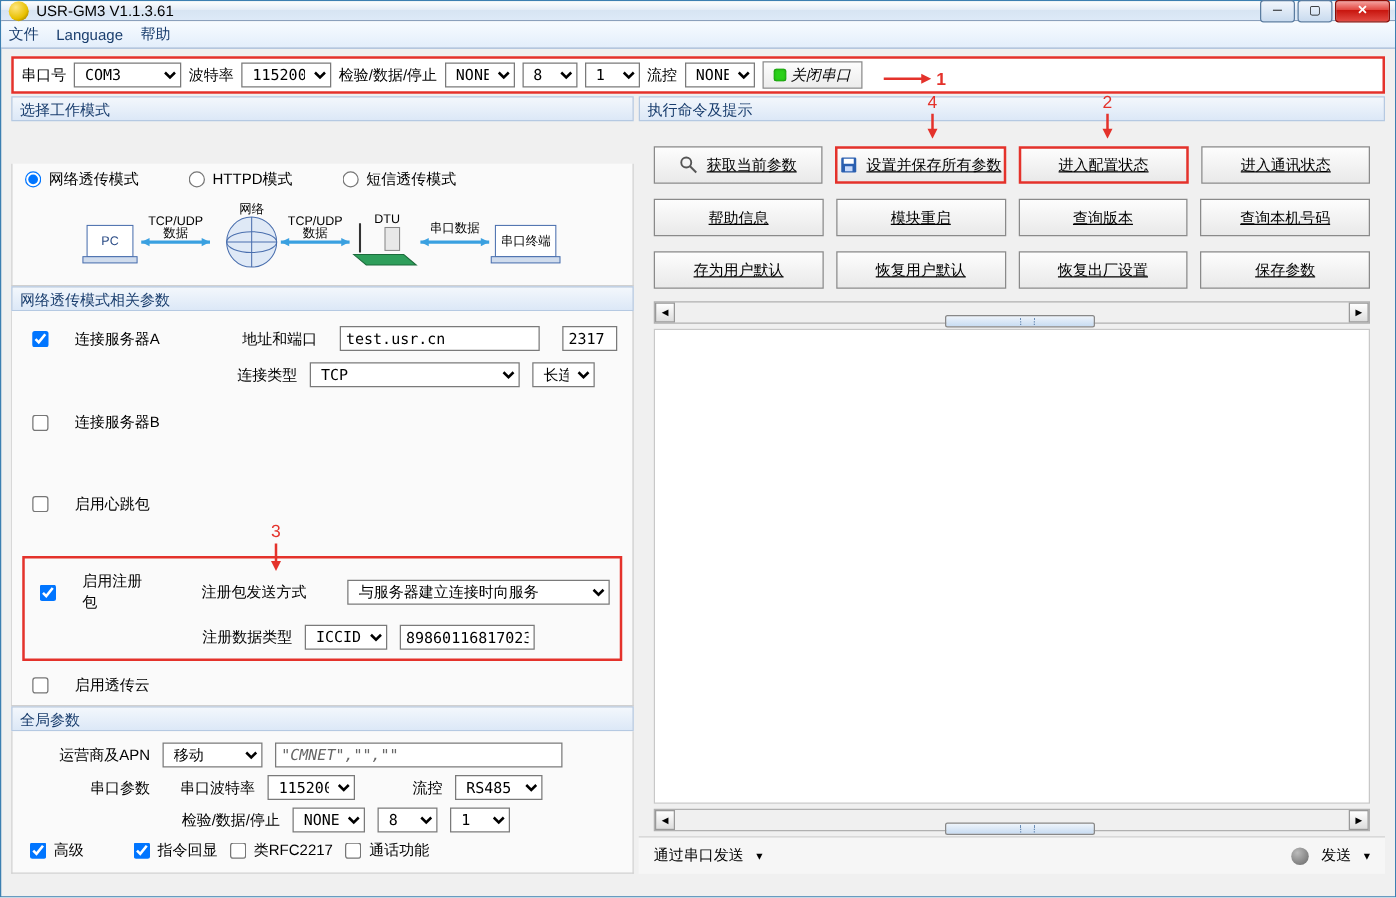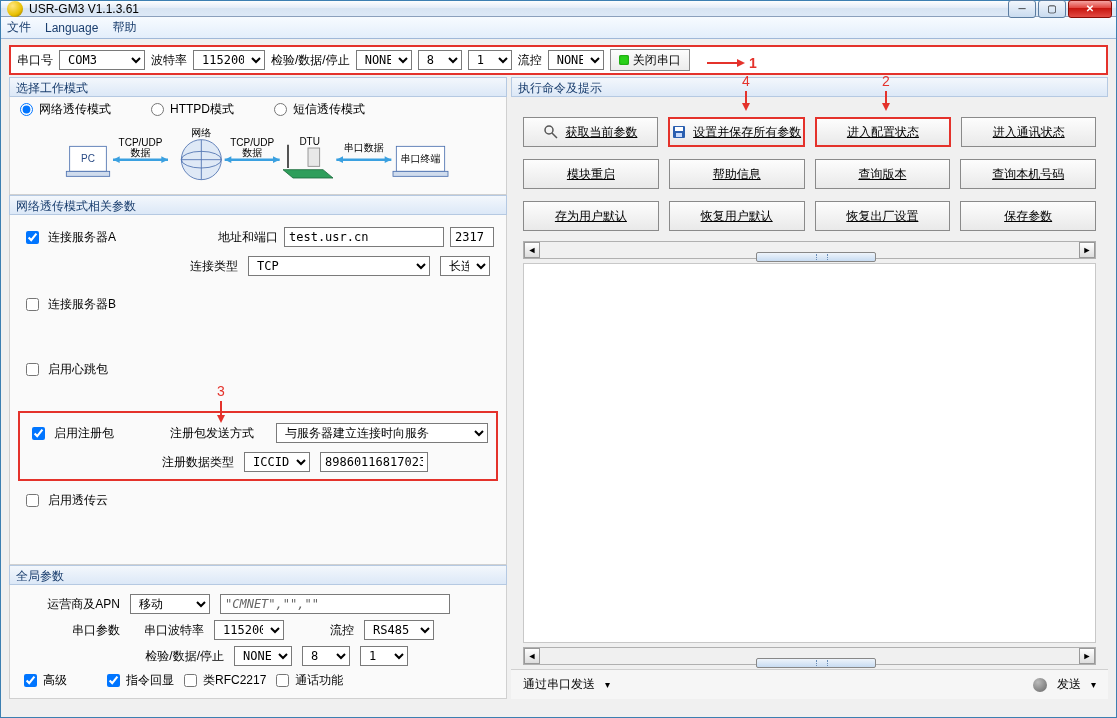--- a/index.html
+++ b/index.html
@@ -11,21 +11,21 @@
   .winbtns { display:flex; gap:2px; }
   .winbtn { width:28px; height:18px; border:1px solid #5a7ca0; border-radius:3px; background:linear-gradient(#f2f6fc,#c9dbef); display:flex; align-items:center; justify-content:center; font-size:10px; line-height:1; }
   .winbtn.close { width:44px; background:linear-gradient(#f5a3a0,#e1423b 45%,#c8160f 46%,#e24a43); color:#fff; border-color:#8a0c06; font-weight:bold; }
   .menubar { height:22px; background:linear-gradient(#f7fbff,#e3eefb); border-bottom:1px solid #a0b8d8; display:flex; align-items:center; padding:0 6px; gap:14px; color:#1a3e6e; }
   .menubar span { cursor:default; }
 
   .serialbar { margin:6px 8px 2px 8px; height:30px; border:2px solid #e4322b; background:#fff; display:flex; align-items:center; padding:0 6px; gap:6px; position:relative; }
   .lbl { color:#000; white-space:nowrap; }
   select, input[type=text] { border:1px solid #7a7a7a; height:20px; padding:0 4px; background:#fff; font-family:Consolas,monospace; font-size:12px; }
   select { font-family:Consolas,monospace; }
-  .closeport { display:flex; align-items:center; gap:4px; border:1px solid #8a8a8a; padding:1px 8px; height:22px; background:linear-gradient(#fdfdfd,#ececec); }
+  .closeport { display:flex; align-items:center; gap:4px; border:1px solid #8a8a8a; padding:1px 8px; height:22px; background:linear-gradient(#fdfdfd,#ececec);font-style:italic; }
   .led { width:10px; height:10px; border-radius:2px; background:#2bd11a; box-shadow:inset 0 0 2px #0a5c00; }
   .redarrow { position:absolute; color:#e4322b; font-weight:bold; display:flex; align-items:center; }
   .redarrow.horiz svg { width:40px; height:14px; }
   .rednum { color:#e4322b; font-size:14px; margin-left:4px; }
 
   .columns { display:flex; padding:0 8px; gap:4px; height:calc(100% - 28px - 22px - 44px); }
   .leftcol { width:498px; display:flex; flex-direction:column; }
   .rightcol { flex:1; display:flex; flex-direction:column; }
 
   .section-title { background:linear-gradient(#f3f7fc,#dce8f7); border:1px solid #b5c9e2; height:20px; padding:2px 6px; color:#1a3e6e; }
@@ -33,21 +33,21 @@
 
   .moderow { display:flex; align-items:center; gap:40px; padding:4px 10px; }
   .radio { display:flex; align-items:center; gap:6px; }
   .radio input { margin:0; }
 
   .diagram { height:72px; position:relative; padding:6px 10px; }
   .diagram svg { width:100%; height:100%; }
 
   .formrow { display:flex; align-items:center; padding:3px 6px; gap:10px; }
   .formrow .fldlbl { width:110px; text-align:right; }
-  .chkrow { display:flex; align-items:center; gap:6px; padding:6px 4px; }
+  .chkrow { display:flex; align-items:center; gap:18px; padding:6px 4px; }
 
   .redbox3 { border:2px solid #e4322b; padding:4px 4px; margin:4px 0; }
 
   .btnrow { display:flex; gap:10px; padding:6px 12px; }
   .bigbtn { flex:1; height:30px; border:1px solid #8a8a8a; background:linear-gradient(#fdfdfd,#e9e9e9); display:flex; align-items:center; justify-content:center; gap:6px; cursor:default;text-decoration:underline; }
   .bigbtn.hl { border:2px solid #e4322b; }
   .btnicon { width:16px; height:16px; }
 
   .hscroll { height:18px; border:1px solid #b0b0b0; background:#f0f0f0; position:relative; margin:4px 12px; display:flex; align-items:center; }
   .hscroll .arrow { width:16px; height:16px; border:1px solid #999; background:linear-gradient(#fff,#ddd); display:flex; align-items:center; justify-content:center; font-size:9px; }
@@ -106,21 +106,21 @@
           <polygon points="40,7 32,3 32,11" fill="#e4322b"></polygon>
         </svg>
       <span class="rednum">1</span>
     </div>
   </div>
 
   <div class="columns">
 
     <div class="leftcol">
       <div class="section-title">选择工作模式</div>
-      <div class="section-body" style="padding:0;">
+      <div class="section-body" style="padding:0;margin-top:34px;">
         <div class="moderow">
           <label class="radio">
               <input type="radio" checked="" style="">
               <span>网络透传模式</span>
             </label>
           <label class="radio">
               <input type="radio" style="">
               <span>HTTPD模式</span>
             </label>
           <label class="radio">
@@ -175,21 +175,21 @@
         <div class="chkrow">
             <input type="checkbox" checked="" style="">
             <span>连接服务器A</span>
           <span style="flex:1"></span>
           <span class="fldlbl" style="width:70px;text-align:right">地址和端口</span>
           <input type="text" style="width: 160px;" value="test.usr.cn">
           <input type="text" style="width: 44px;" value="2317">
         </div>
         <div class="formrow" style="padding-left:150px">
           <span class="fldlbl" style="width:70px">连接类型</span>
-          <select style="width:182px"><option>TCP</option></select>
+          <select style="width:168px"><option>TCP</option></select>
           <select style="width:50px"><option>长连接</option></select>
         </div>
         <div class="chkrow" style="margin-top:10px">
             <input type="checkbox" style="">
             <span>连接服务器B</span>
           </div>
         <div class="chkrow" style="margin-top:34px">
             <input type="checkbox" style="">
             <span>启用心跳包</span>
           </div>
@@ -302,24 +302,24 @@
         </div>
         <div class="bigbtn hl">
             <span>进入配置状态</span>
           </div>
         <div class="bigbtn">
             <span>进入通讯状态</span>
           </div>
       </div>
       <div class="btnrow">
         <div class="bigbtn">
+            <span>帮助信息</span>
+          </div>
+        <div class="bigbtn">
             <span>模块重启</span>
-          </div>
-        <div class="bigbtn">
-            <span>帮助信息</span>
           </div>
         <div class="bigbtn">
             <span>查询版本</span>
           </div>
         <div class="bigbtn">
             <span>查询本机号码</span>
           </div>
       </div>
       <div class="btnrow">
         <div class="bigbtn">

